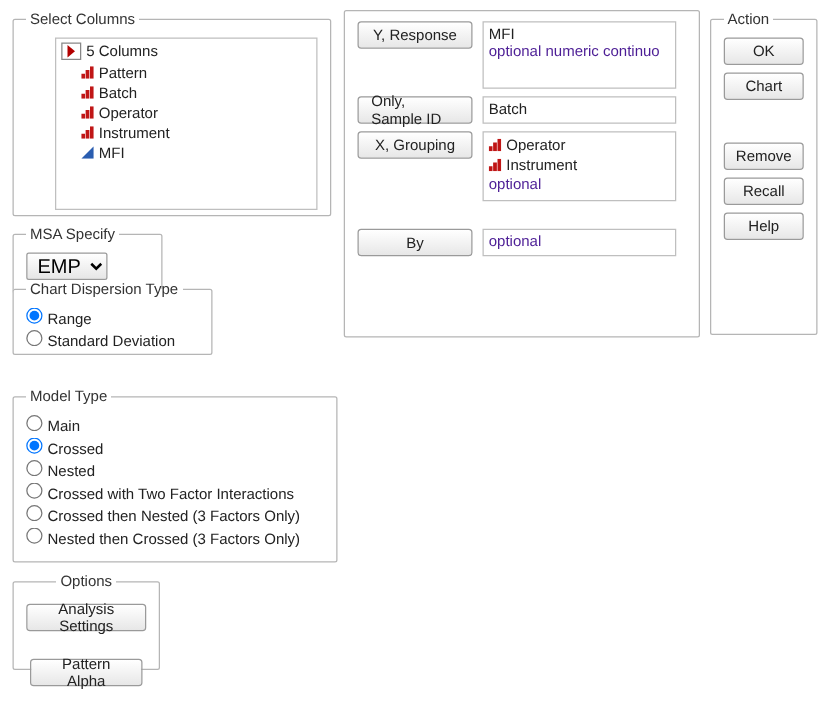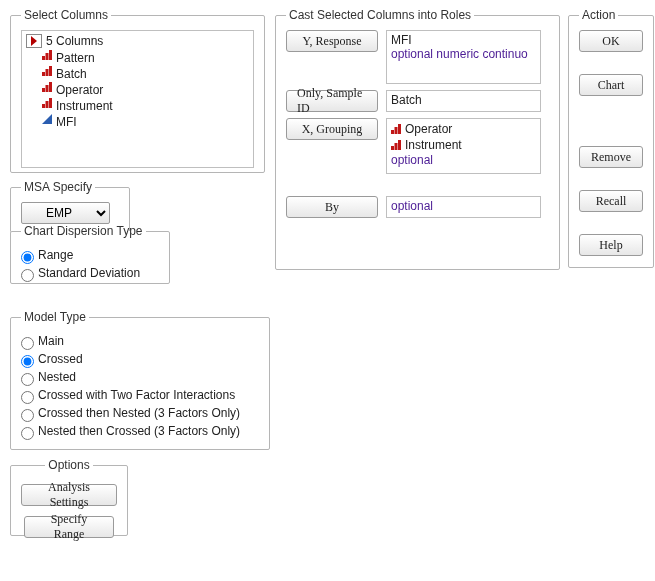--- a/index.html
+++ b/index.html
@@ -1,45 +1,45 @@
 <!DOCTYPE html>
 <html><head>
 <meta charset="utf-8">
 <style>
   html,body{margin:0;padding:0;background:#fff;font-family:"Segoe UI",Tahoma,Arial,sans-serif;font-size:12px;color:#222;}
   .app{position:relative;width:655px;height:581px;box-sizing:border-box;padding:6px;}
   fieldset{border:1px solid #b5b5b5;border-radius:2px;margin:0;padding:8px 10px 10px 10px;position:absolute;box-sizing:border-box;background:#fff;}
   legend{padding:0 3px;color:#333;font-size:12px;}
-  .columns-box{border:1px solid #bfbfbf;background:#fff;padding:3px 4px;}
+  .columns-box{border:1px solid #bfbfbf;background:#fff;padding:3px 4px;margin-left:23px;}
   .col-header{display:flex;align-items:center;margin-bottom:2px;}
   .disclose{width:0;height:0;border-top:5px solid transparent;border-bottom:5px solid transparent;border-left:6px solid #b30000;margin-right:2px;margin-left:2px;}
   .disclose-frame{border:1px solid #888;display:inline-flex;align-items:center;justify-content:center;width:14px;height:12px;margin-right:4px;}
-  .col-item{display:flex;align-items:flex-start;padding:0 2px 0 16px;line-height:16px;}
+  .col-item{display:flex;align-items:center;padding:0 2px 0 16px;line-height:16px;}
   .icon-nom{width:10px;height:10px;margin-right:4px;display:inline-block;}
   .icon-nom svg,.icon-cont svg{display:block;}
   .icon-cont{width:10px;height:10px;margin-right:4px;display:inline-block;}
   .sel{display:inline-block;}
-  select.combo{height:22px;font-size:12px;border:1px solid #9a9a9a;border-radius:2px;background:linear-gradient(#fff,#e6e6e6);padding:0 20px;}
-  .radio-row{display:flex;align-items:flex-end;line-height:18px;}
+  select.combo{height:22px;font-size:16px;border:1px solid #9a9a9a;border-radius:2px;background:linear-gradient(#fff,#e6e6e6);padding:0 4px;}
+  .radio-row{display:flex;align-items:flex-start;line-height:18px;}
   .radio-row input{margin:0 4px 0 0;}
-  .btn{display:inline-flex;align-items:center;justify-content:center;border:1px solid #9a9a9a;border-radius:3px;background:linear-gradient(#fff,#e7e7e7);color:#222;font-size:12px;height:22px;padding:0 10px;box-sizing:border-box;cursor:default;user-select:none;font-family:Liberation Serif, serif;}
+  .btn{display:inline-flex;align-items:center;justify-content:center;border:1px solid #9a9a9a;border-radius:3px;background:linear-gradient(#fff,#e7e7e7);color:#222;font-size:12px;height:22px;padding:0 10px;box-sizing:border-box;cursor:default;user-select:none;}
   .btn-wide{width:92px;}
   .role-row{display:flex;align-items:flex-start;margin-bottom:6px;}
   .role-box{border:1px solid #bfbfbf;background:#fff;min-width:155px;width:155px;box-sizing:border-box;padding:2px 4px;font-size:12px;}
   .opt-text{color:#4c1d95;}
   .role-item{display:flex;align-items:center;line-height:16px;}
   
   #fs-select{left:10px;top:8px;width:255px;height:165px;}
   #fs-msa{left:10px;top:180px;width:120px;height:55px;}
   #fs-disp{left:10px;top:224px;width:160px;height:60px;}
   #fs-model{left:10px;top:310px;width:260px;height:140px;}
   #fs-options{left:10px;top:458px;width:115px;height:78px;text-align:center;}
   #fs-cast{left:275px;top:8px;width:285px;height:262px;}
   #fs-action{left:568px;top:8px;width:80px;height:260px;}
-  #fs-action .btn{width:64px;margin-bottom:22px;}
+  #fs-action .btn{width:64px;margin-bottom:6px;}
   .vspace{height:28px;}
 </style>
 </head>
 <body>
 <div class="app">
 
 <fieldset id="fs-select">
   <legend>Select Columns</legend>
   <div class="columns-box" style="height:130px;">
     <div class="col-header">
@@ -143,26 +143,25 @@
         <span>Crossed then Nested (3 Factors Only)</span>
       </label>
   <label class="radio-row">
         <input type="radio" name="mt" style="">
         <span>Nested then Crossed (3 Factors Only)</span>
       </label>
 </fieldset>
 
 <fieldset id="fs-options">
   <legend>Options</legend>
-  <div class="btn" style="width:96px;margin-bottom:6px;">Analysis Settings</div>
-  <div class="btn" style="width:90px;">Specify Range</div>
+  <div class="btn" style="width:96px;margin-bottom:19px;">Analysis Settings</div>
+  <div class="btn" style="width:90px;">Pattern Alpha</div>
 </fieldset>
 
 <fieldset id="fs-cast">
-  <legend>Cast Selected Columns into Roles</legend>
 
   <div class="role-row">
     <div class="btn btn-wide">Y, Response</div>
     <div style="width:8px;"></div>
     <div class="role-box" style="height:54px;overflow:hidden;">
       <div>MFI</div>
       <div class="opt-text" style="white-space:nowrap;">optional numeric continuo</div>
     </div>
   </div>
 

